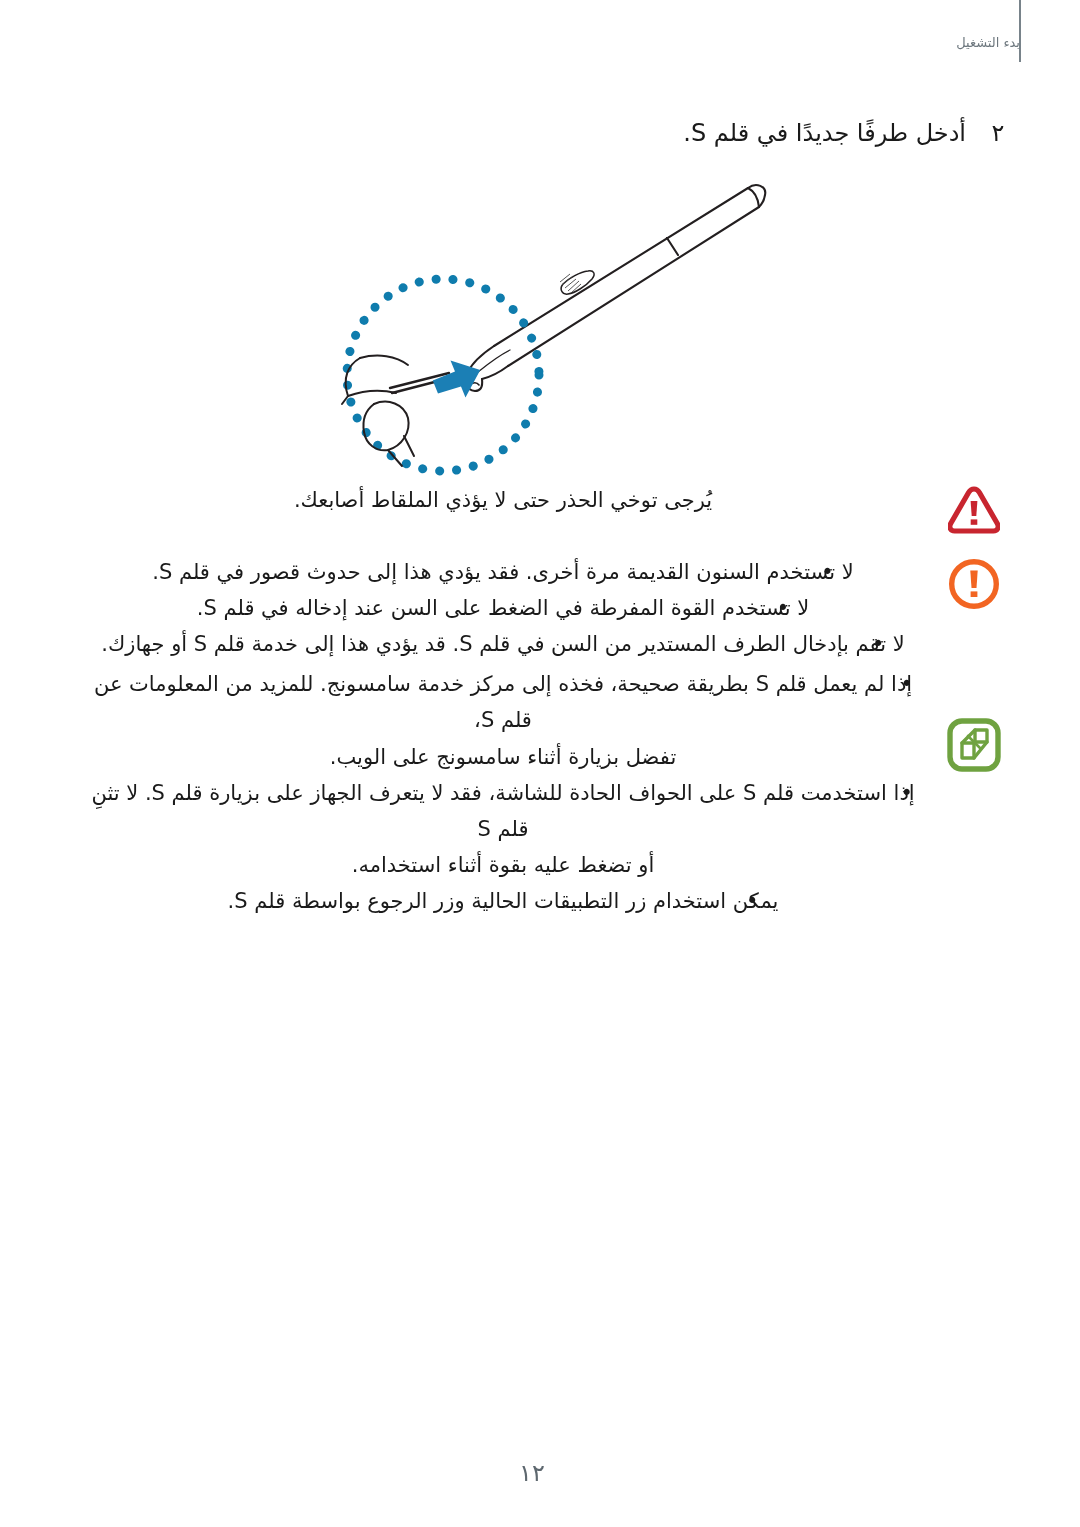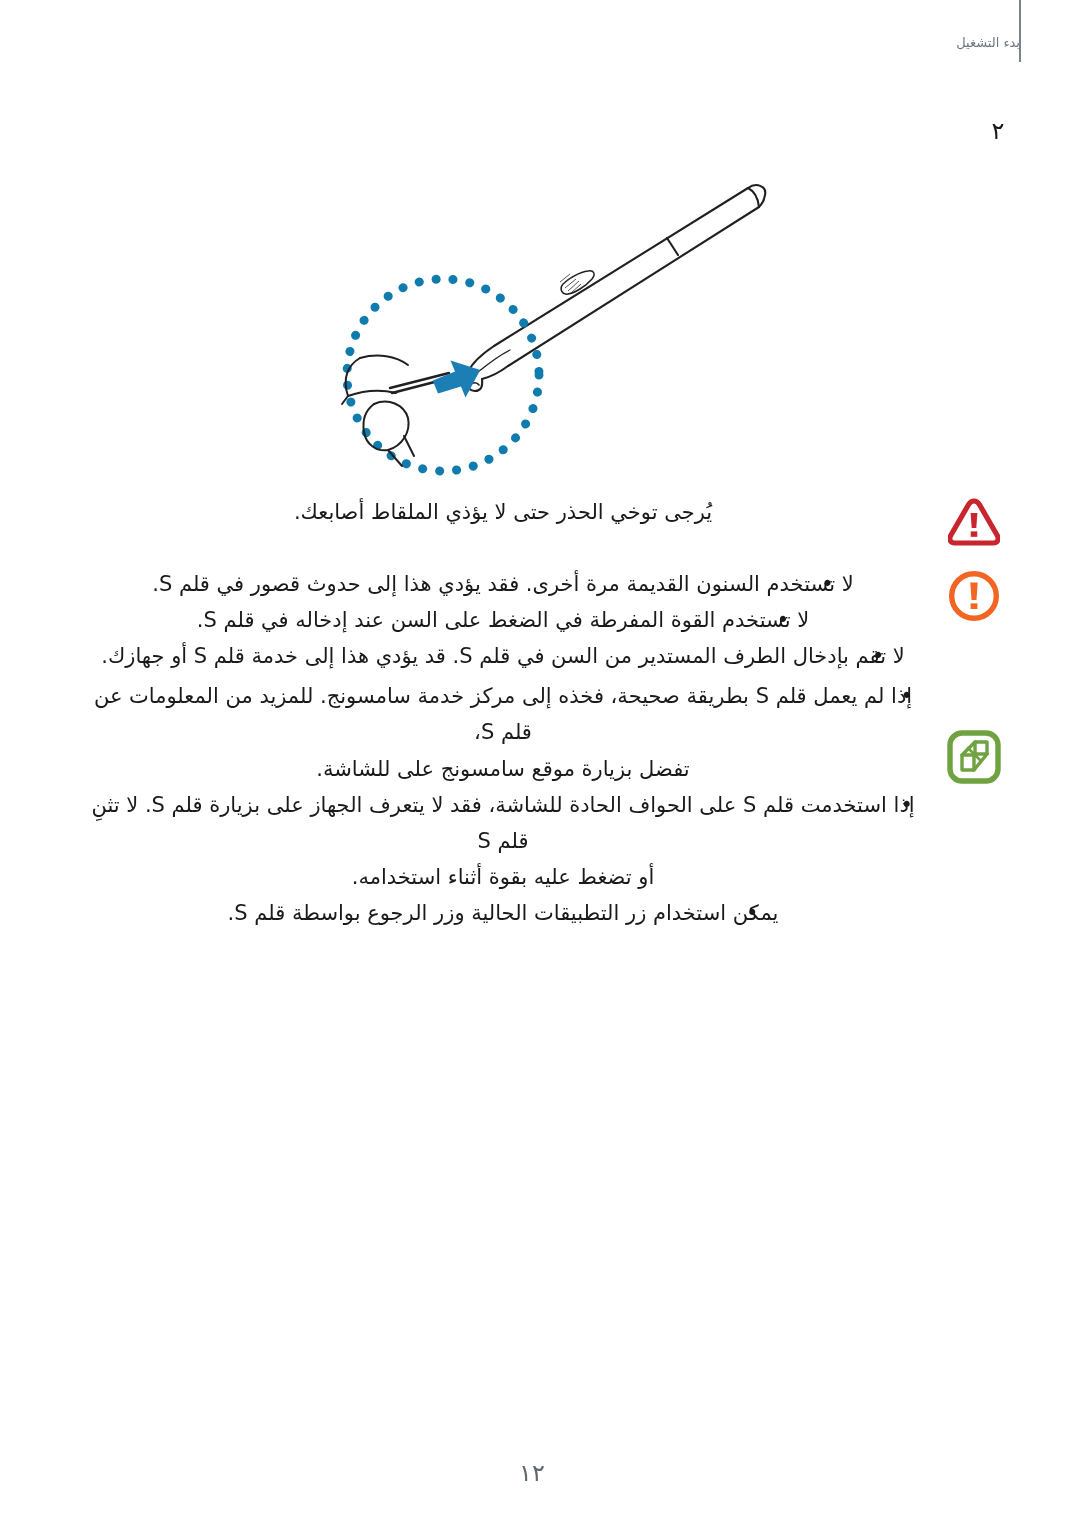--- a/index.html
+++ b/index.html
@@ -85,21 +85,20 @@
     height: 100%;
   }
 
   
   .notices {
     position: absolute;
     top: 482px;
     right: 60px;
     left: 72px;
     direction: rtl;
-    margin-top: 12px;
   }
 
   .notice {
     position: relative;
     display: flex;
     flex-direction: row;
     align-items: flex-start;
     gap: 0px;
   }
 
@@ -170,20 +169,21 @@
 
 <div class="page">
 
   <div class="header-rule"></div>
   <div class="header">
     <span class="header-title">بدء التشغيل</span>
   </div>
 
   <div class="step-row">
     <span class="step-num">٢</span>
+    <span class="step-text">أدخل طرفًا جديدًا في قلم S.</span>
   </div>
 
   <div class="illustration">
     <svg viewBox="0 0 460 330" xmlns="http://www.w3.org/2000/svg">
       <g fill="none" stroke="#231f20" stroke-width="2.1" stroke-linejoin="round" stroke-linecap="round">
 
         <path d="M176 186 L430 28"></path>
 
         <path d="M190 206 L441 47"></path>
 
@@ -290,21 +290,21 @@
             <path d="M28 12 L28 24 L40 24"></path>
             <path d="M15 25 L27 25 L27 40"></path>
             <path d="M21 18 L33 30" stroke-width="2.6"></path>
           </g>
         </svg>
       </div>
       <div class="notice-body">
         <ul class="bullets">
           <li>
             <div class="btext">إذا لم يعمل قلم S بطريقة صحيحة، فخذه إلى مركز خدمة سامسونج. للمزيد من المعلومات عن قلم S،</div>
-            <div class="btext">تفضل بزيارة موقع سامسونج على للشاشة.</div>
+            <div class="btext">تفضل بزيارة أثناء سامسونج على الويب.</div>
           <span class="bdot" style="right: 15px; top: 0px;">•</span></li>
           <li>
             <div class="btext">إذا استخدمت قلم S على الحواف الحادة للشاشة، فقد لا يتعرف الجهاز على بزيارة قلم S. لا تثنِ قلم S</div>
             <div class="btext">أو تضغط عليه بقوة أثناء استخدامه.</div>
           <span class="bdot" style="right: 15px; top: 0px;">•</span></li>
           <li>
             <div class="btext">يمكن استخدام زر التطبيقات الحالية وزر الرجوع بواسطة قلم S.</div>
           <span class="bdot" style="right: 169.625px; top: 0px;">•</span></li>
         </ul>
       </div>

